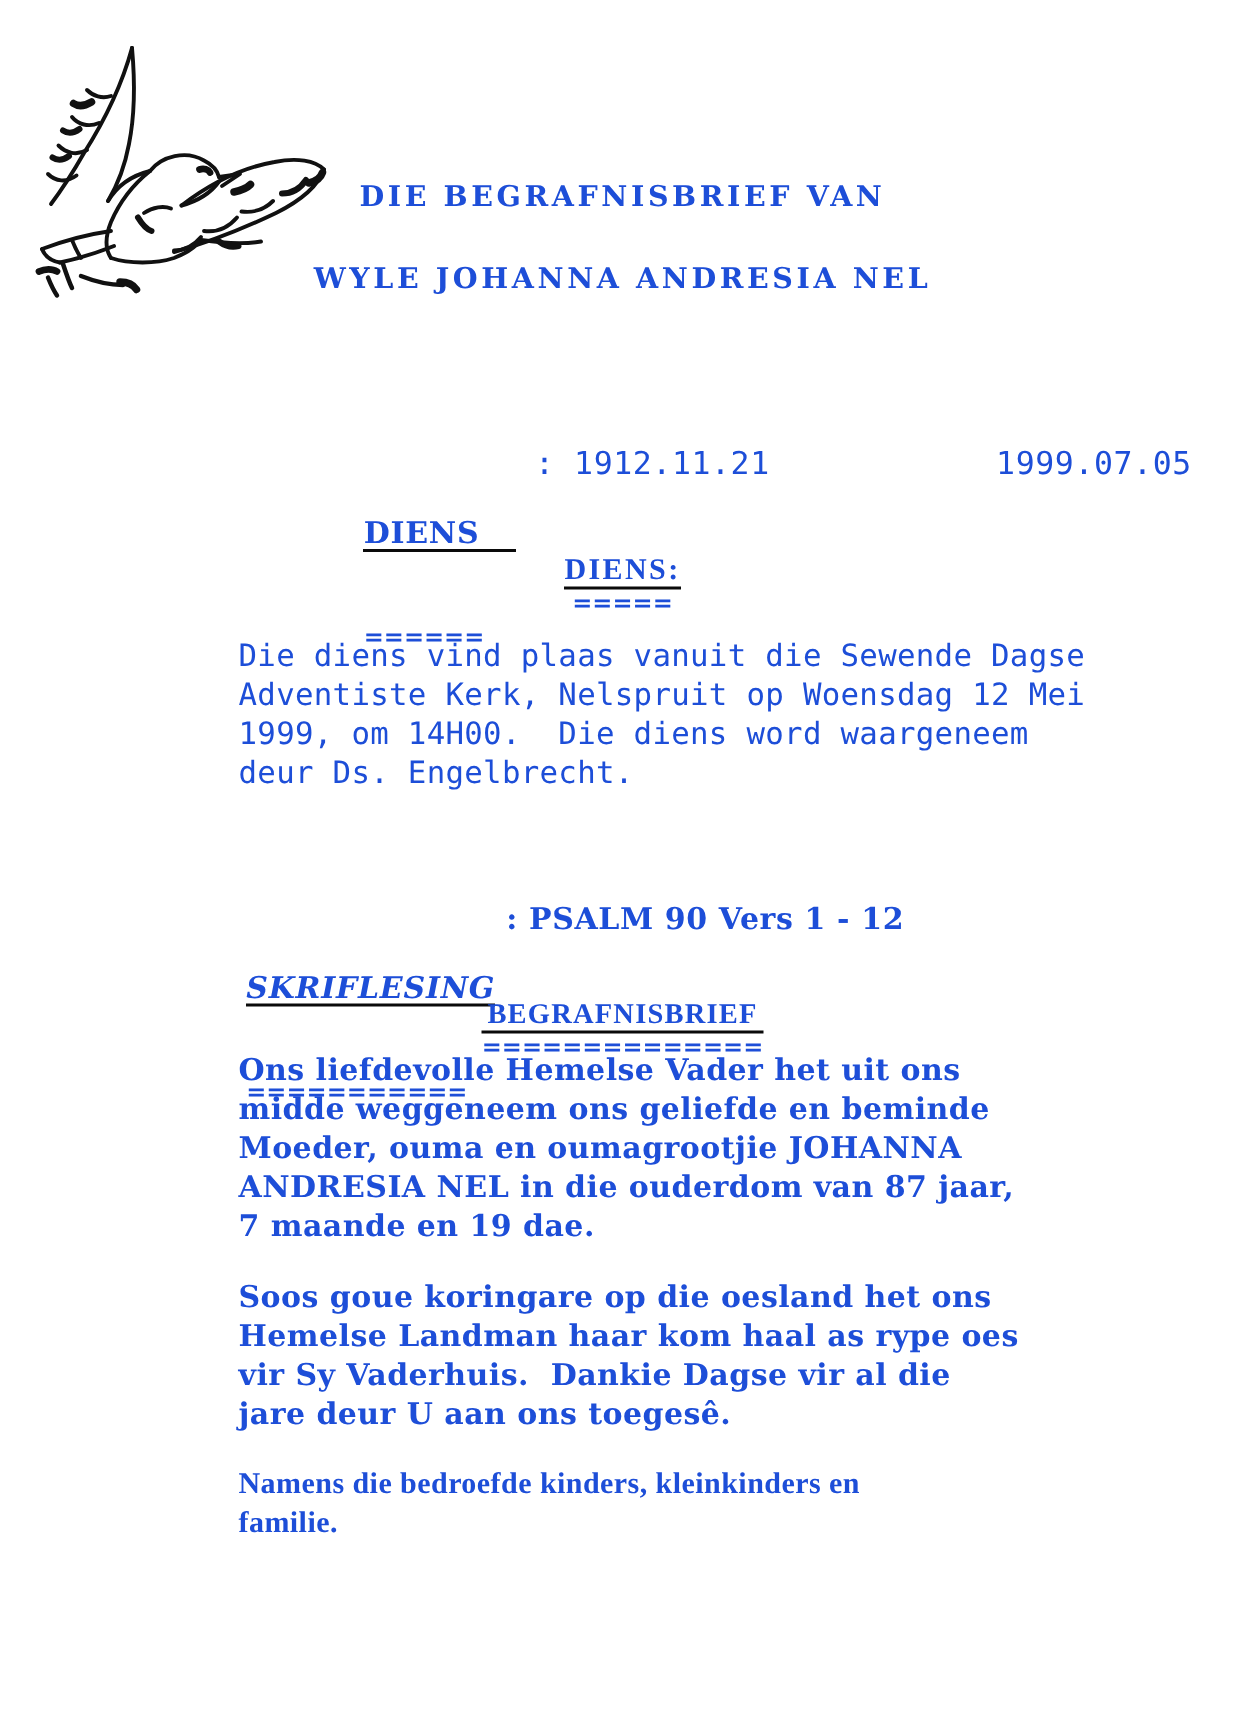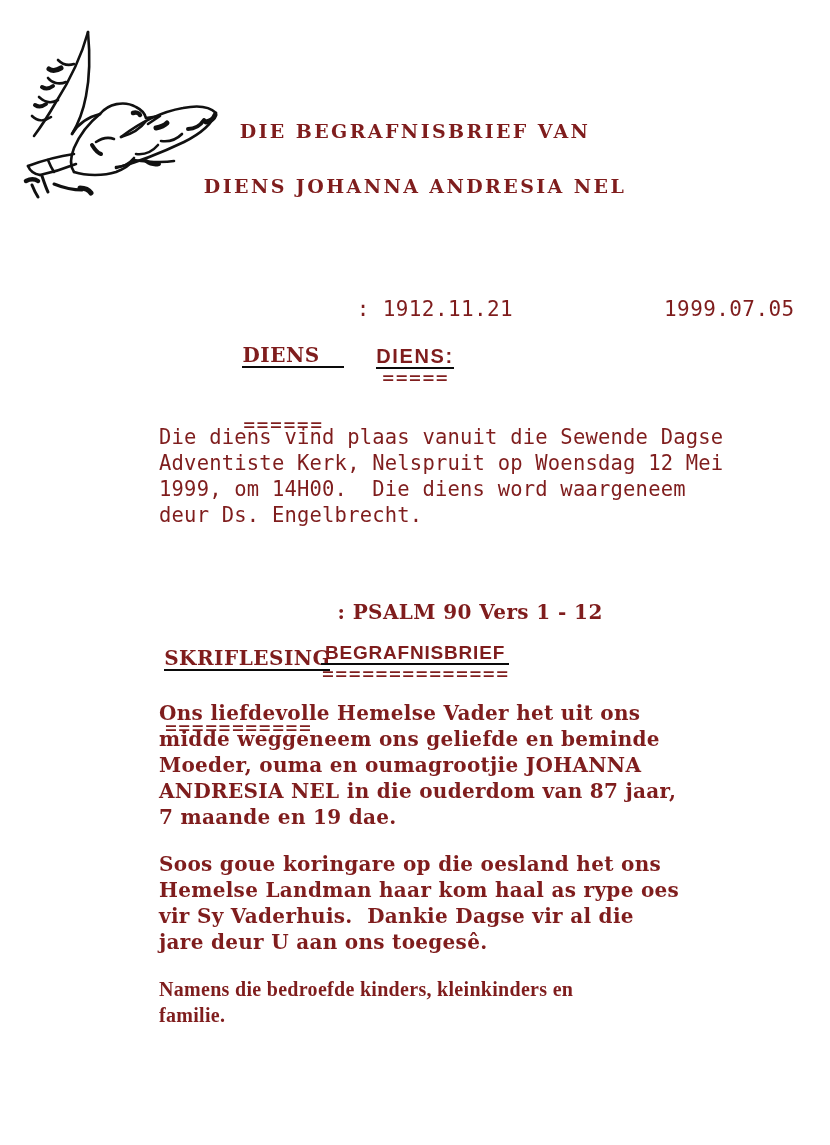--- a/index.html
+++ b/index.html
@@ -8,21 +8,21 @@
     padding: 0;
     background: #ffffff;
   }
   #page {
     position: relative;
     width: 830px;
     height: 1145px;
     background: #ffffff;
     overflow: hidden;
     font-family: "DejaVu Sans Mono", "Liberation Mono", monospace;
-    color: #7f1d1d;
+    color: #1d4ed8;
   }
 
   
   #dove {
     position: absolute;
     left: 8px;
     top: 24px;
     width: 215px;
     height: 185px;
   }
@@ -93,41 +93,42 @@
 
   
   .center-heading {
     position: absolute;
     width: 100%;
     text-align: center;
   }
   .center-heading .hstack { display: inline-block; text-align: center; }
   .center-heading .hword {
     display: block;
-    font-family: Liberation Sans, sans-serif;
+    font-family: Liberation Serif, serif;
     font-weight: bold;
     font-size: 20px;
     letter-spacing: 1.6px;
     border-bottom: 2px solid #0a0a0a;
     line-height: 1.05;
     white-space: pre;
+    margin-top: 24px;
   }
   #h-diens { top: 346px; }
   #h-begrafnisbrief { top: 643px; }
   #h-begrafnisbrief .hword { font-size: 19px; letter-spacing: 0.8px; }
 
   
   #h-skriflesing {
     position: absolute;
     left: 116px;
     top: 576px;
     white-space: pre;
     font-size: 20px;
   }
-  #h-skriflesing .hstack { display: inline-block; vertical-align: top; }
+  #h-skriflesing .hstack { display: inline-block; vertical-align: top; font-style: italic; }
   #h-skriflesing .hword {
     display: block;
     font-family: "DejaVu Serif", "Liberation Serif", serif;
     font-weight: bold;
     font-size: 20px;
     letter-spacing: 0.5px;
     border-bottom: 2px solid #0a0a0a;
     line-height: 1.05;
     white-space: pre;
   }
@@ -226,21 +227,21 @@
         <path d="M88 118 C 94 114, 101 113, 106 115"></path>
         <path d="M84 121 C 87 126, 90 129, 93 130" stroke-width="4"></path>
 
         <path d="M126 136 C 140 138, 154 139, 166 137"></path>
         <path d="M138 137 C 142 140, 147 141, 151 140" stroke-width="4"></path>
       </g>
     </svg>
   </div>
 
   <div class="title-line" id="title-1">DIE BEGRAFNISBRIEF VAN</div>
-  <div class="title-line" id="title-2">DIENS JOHANNA ANDRESIA NEL</div>
+  <div class="title-line" id="title-2">WYLE JOHANNA ANDRESIA NEL</div>
 
   <div id="dates-row">
     <span class="date-group">
       <span class="lbl-stack">
         <span class="lbl-word">DIENS</span>
         <span class="eq-rule">======</span>
       </span><span class="date-val"> : </span><span class="date-val">1912.11.21</span>
     </span><span id="gap-dates"></span><span class="date-group">
       <span class="date-val"> </span><span class="date-val">1999.07.05</span>
     </span>

